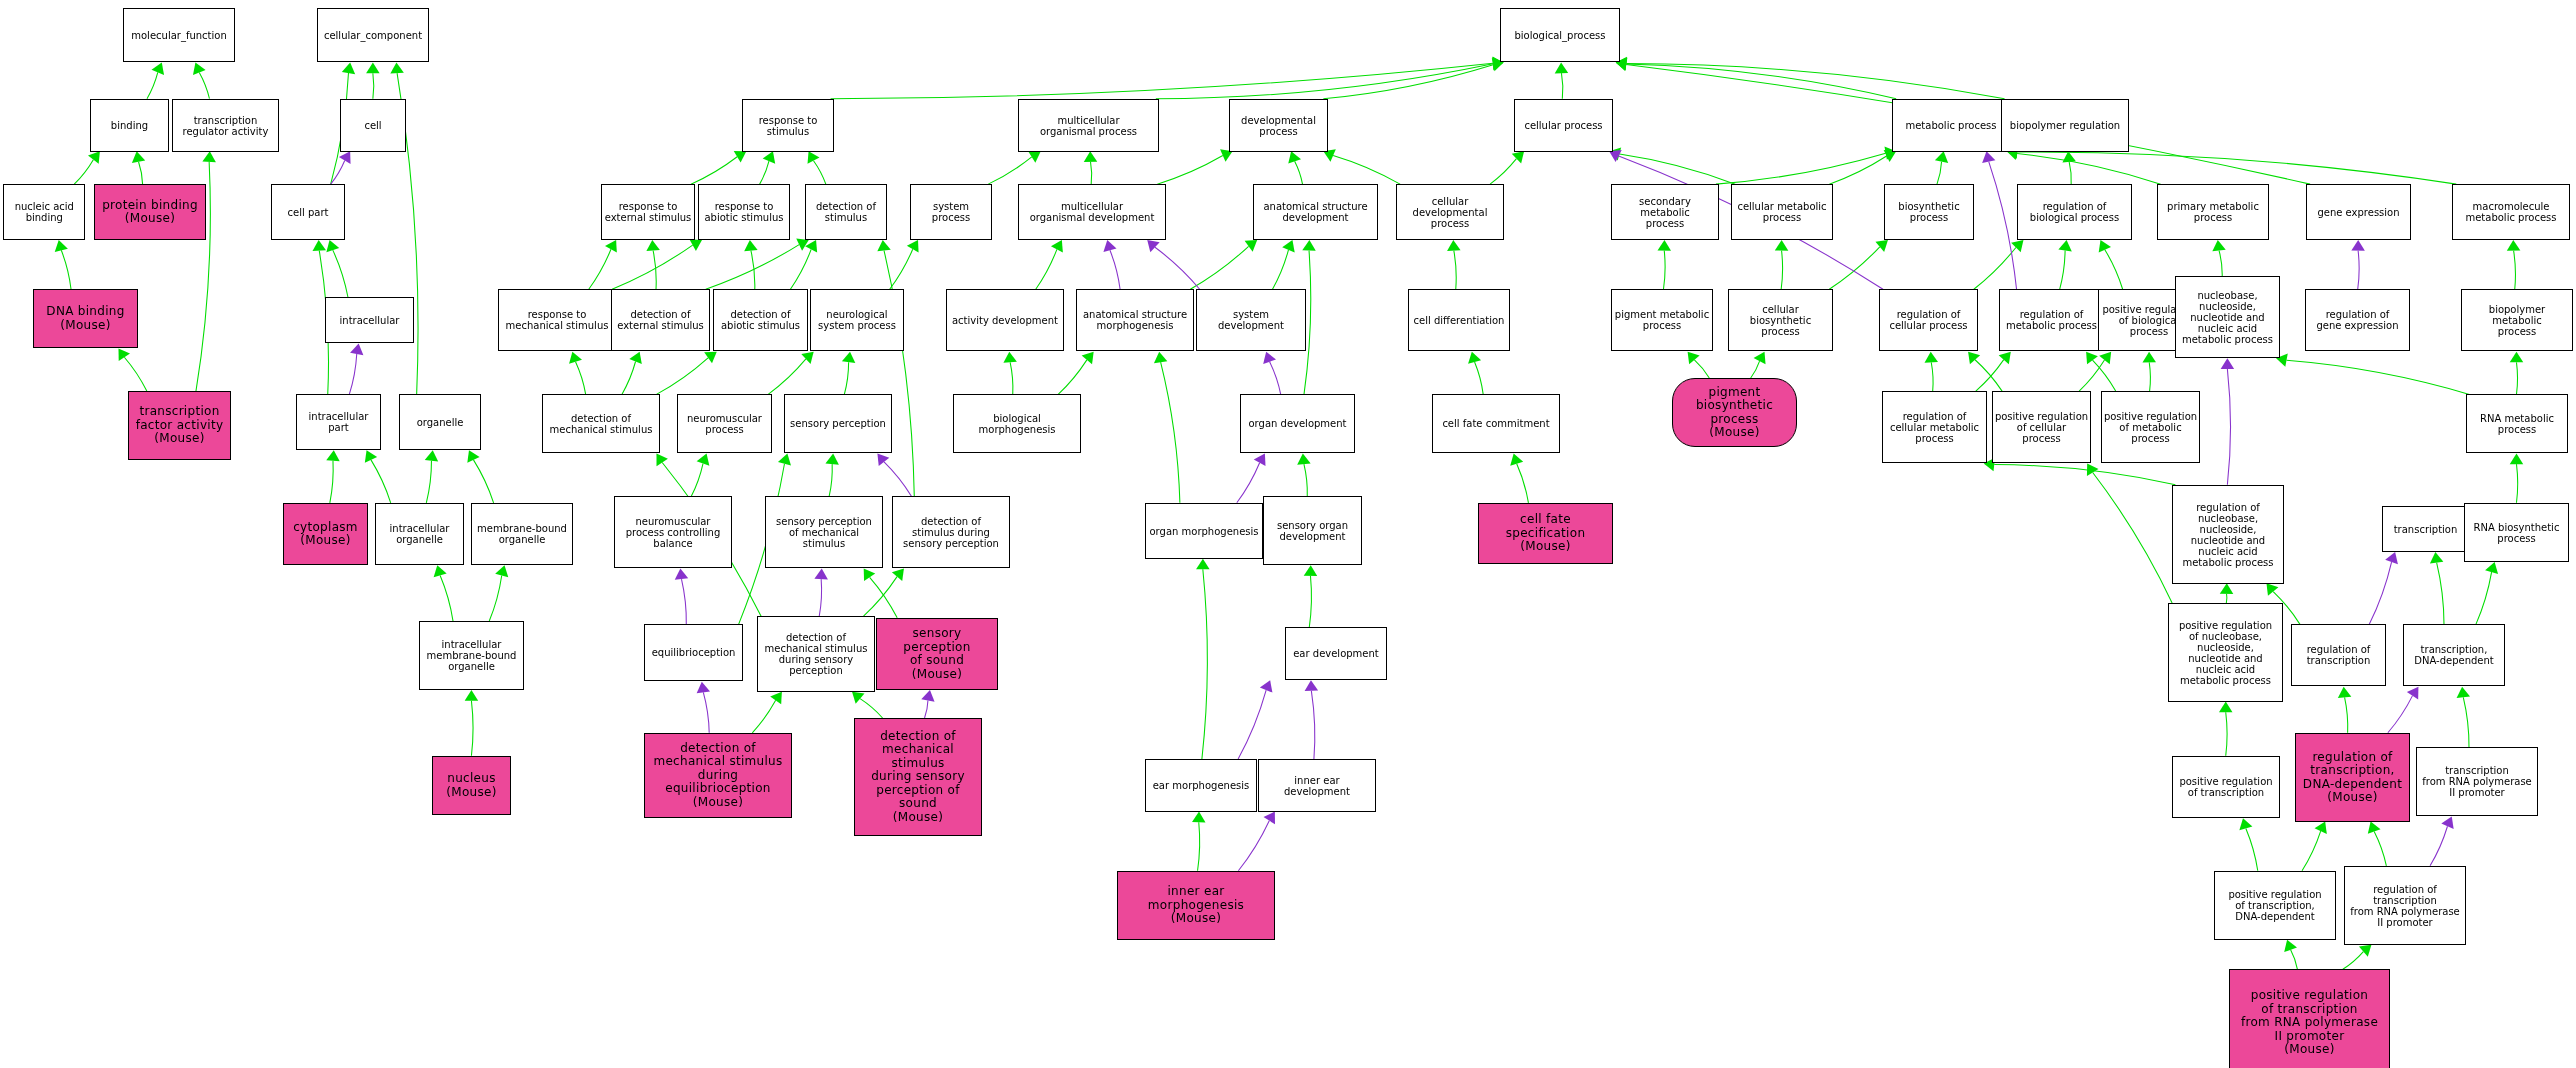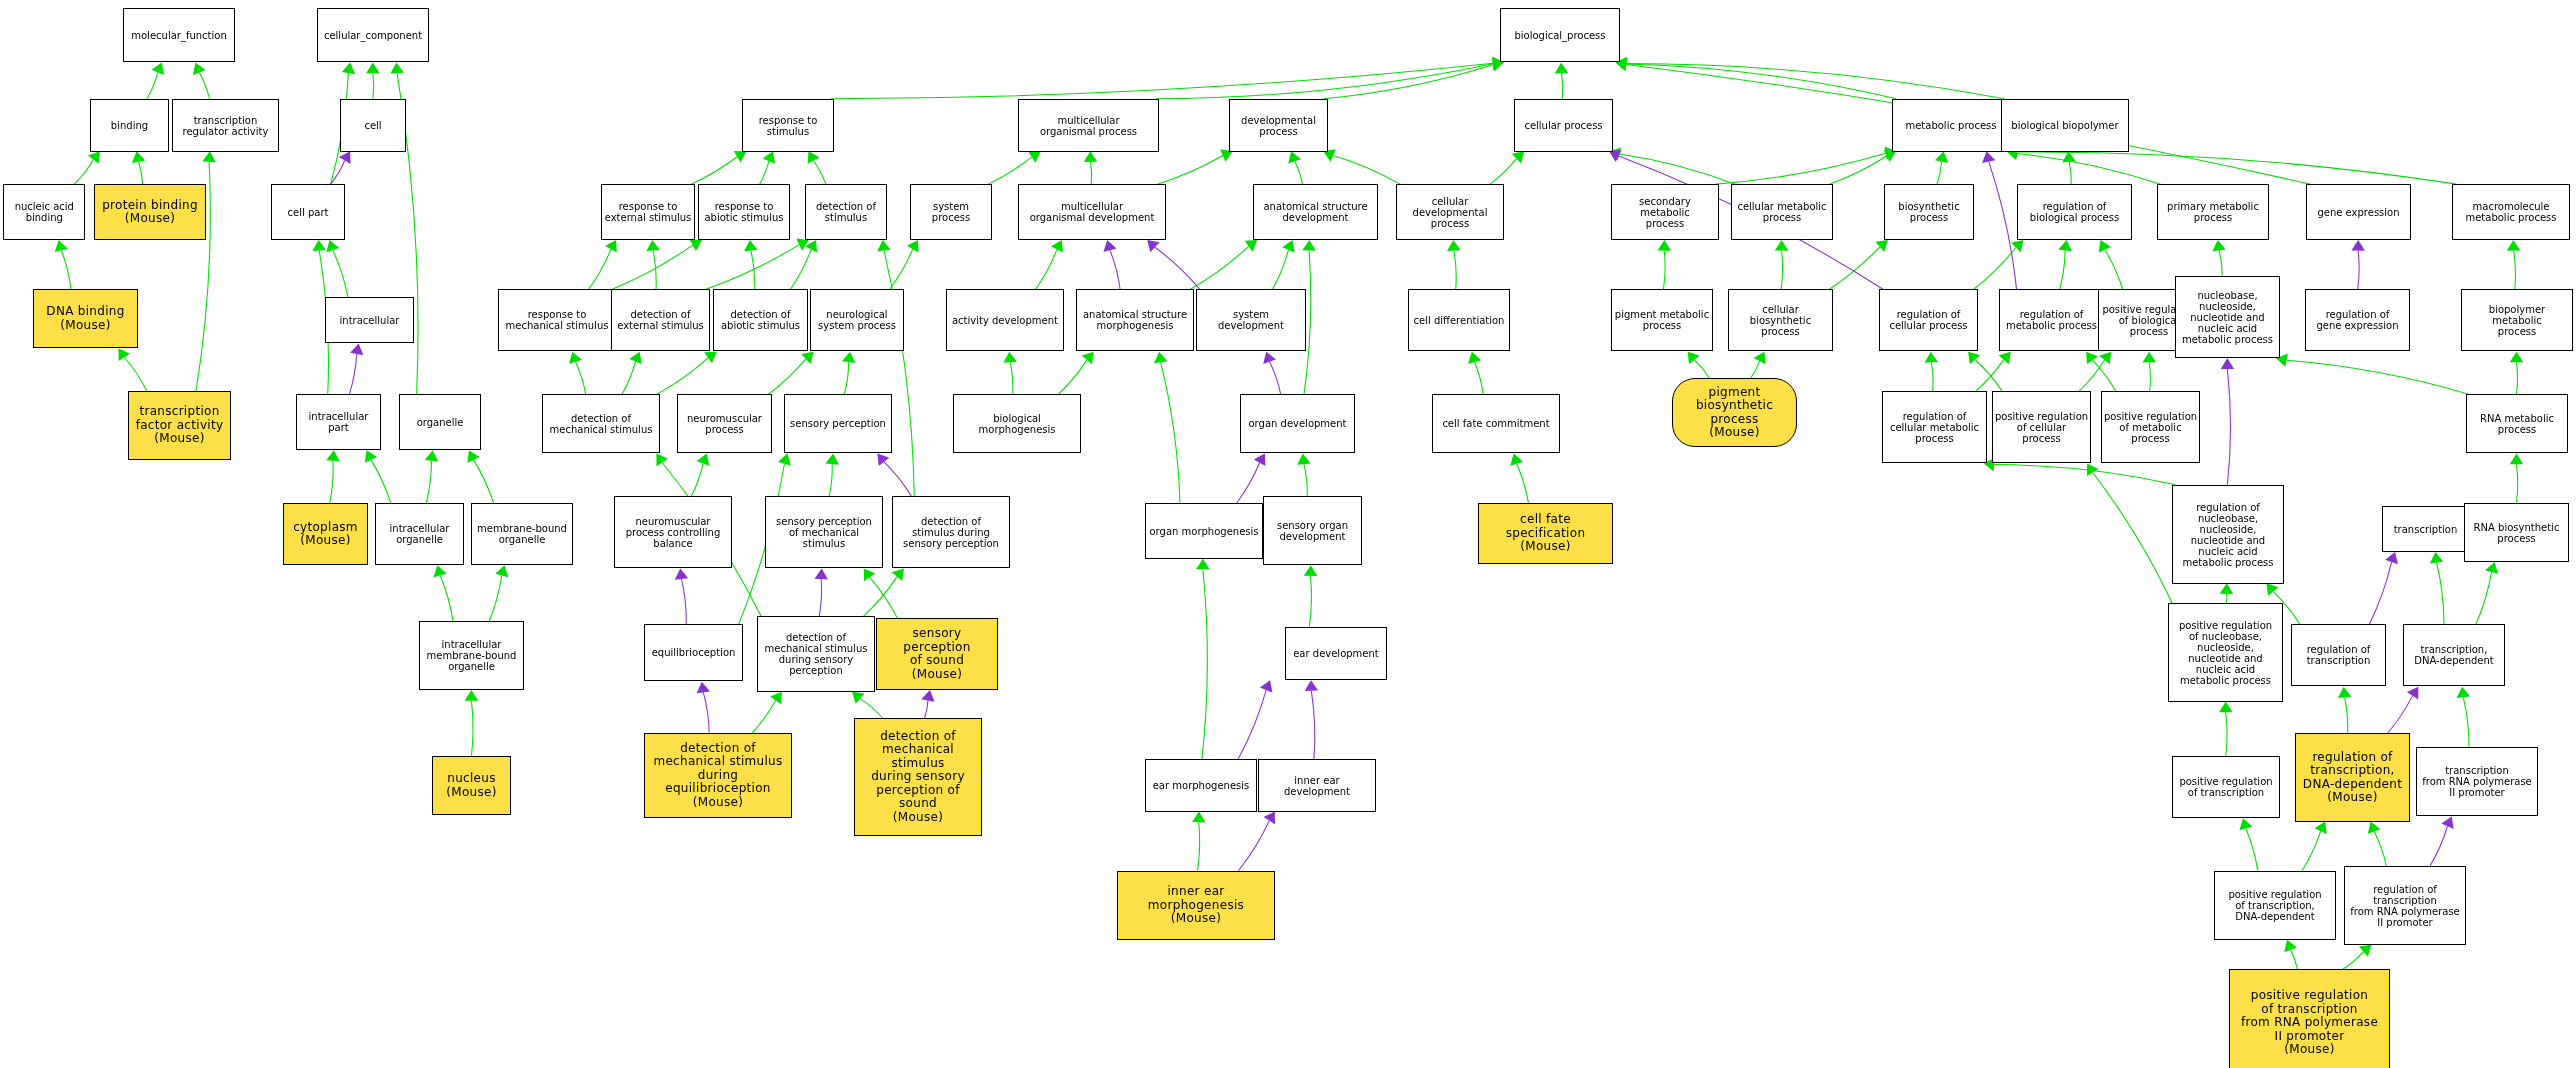--- a/index.html
+++ b/index.html
@@ -2,21 +2,21 @@
 <html><head>
 <meta charset="utf-8">
 <style>
   html,body{margin:0;padding:0;background:#ffffff;}
   #canvas{position:relative;width:2576px;height:1069px;background:#ffffff;
           font-family:"DejaVu Sans","Liberation Sans",sans-serif;}
   #edges{position:absolute;left:0;top:0;width:2576px;height:1069px;pointer-events:none;}
   .node{position:absolute;box-sizing:border-box;border:1px solid #000;background:#ffffff;
         display:flex;align-items:center;justify-content:center;text-align:center;
         font-size:10px;line-height:11px;color:#000;padding:1px 1.9px;overflow:hidden;}
-  .node.hl{background:#fde047;font-size:12px;line-height:13.5px;letter-spacing:0.3px;}
+  .node.hl{background:#ec4899;font-size:12px;line-height:13.5px;letter-spacing:0.3px;}
   .node span{display:block;width:100%;white-space:pre-line;}
 </style>
 </head>
 <body>
 
 <div id="canvas">
   <svg id="edges" viewBox="0 0 2666 1106" width="2576" height="1069">
       <path d="M 152.15 102 Q 159.58751934853723 89.15550825913122 163.28503869707447 74.78101651826243" stroke="#00dd00" stroke-width="1.1" fill="none"></path>
       <polygon points="167.45000000000002,64.6 169.7638673905142,77.43144643830597 156.80621000363473,72.1305865982189" fill="#00dd00"></polygon>
       <path d="M 216.79250000000002 102 Q 213.3873298900711 87.69971287503668 206.24215978014215 74.85292575007335" stroke="#00dd00" stroke-width="1.1" fill="none"></path>
@@ -312,21 +312,21 @@
         <span>developmental
 process</span>
       </div>
       <div class="node" style="left: 1514px; top: 99px; width: 99px; height: 53px;">
         <span>cellular process</span>
       </div>
       <div class="node" style="left: 1892px; top: 99px; width: 118px; height: 53px;">
         <span>metabolic process</span>
       </div>
       <div class="node" style="left: 2001px; top: 99px; width: 128px; height: 53px;">
-        <span>biological biopolymer</span>
+        <span>biopolymer regulation</span>
       </div>
       <div class="node" style="left: 3.3px; top: 184px; width: 82px; height: 56px;">
         <span>nucleic acid
 binding</span>
       </div>
       <div class="node hl" style="left: 94px; top: 184px; width: 112px; height: 56px;">
         <span>protein binding
 (Mouse)</span>
       </div>
       <div class="node" style="left: 271px; top: 184px; width: 74px; height: 56px;">

